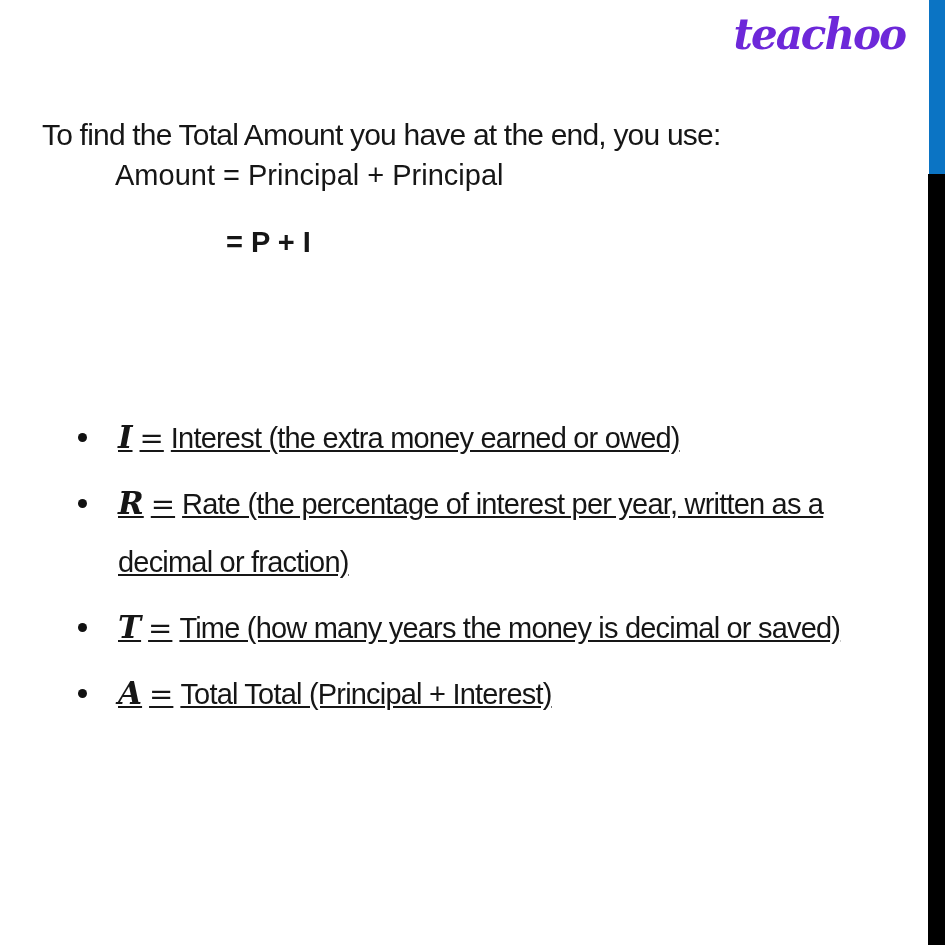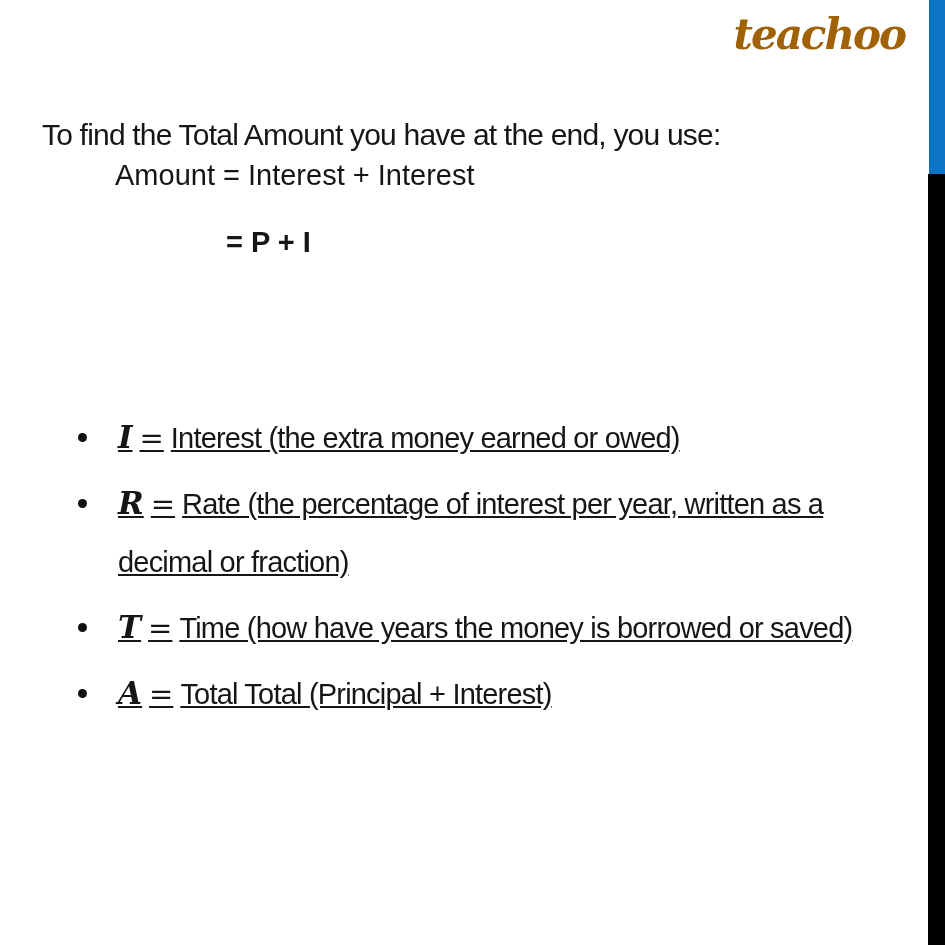--- a/index.html
+++ b/index.html
@@ -27,21 +27,21 @@
     width:17px; height:771px;
     background:#000000;
   }
 
   
   .logo {
     position:absolute; top:10px; right:40px;
     font-family:"DejaVu Serif", serif;
     font-style:italic; font-weight:bold;
     font-size:42px; letter-spacing:-2px;
-    color:#a16207;
+    color:#6d28d9;
     white-space:nowrap;
   }
 
   .narrow { letter-spacing:-0.8px;margin-top:25px; }
 
   .intro {
     position:absolute; left:42px; top:92px;
     font-size:30px; line-height:36px;
     white-space:nowrap;
   }
@@ -99,33 +99,33 @@
 
 <div class="slide">
 
   <div class="bar-blue"></div>
   <div class="bar-black"></div>
 
   <div class="logo">teachoo</div>
 
   <div class="intro narrow">To find the Total Amount you have at the end, you use:</div>
 
-  <div class="formula-line"><span class="bold-part">Amount</span><span> = Interest + Interest</span></div>
+  <div class="formula-line"><span class="bold-part">Amount</span><span> = Principal + Principal</span></div>
 
   <div class="formula-short">= P + I</div>
 
 
   <ul class="terms-list">
     <li class="term">
       <span class="dot"></span><span class="sym">I</span><span class="eq">=</span><span class="narrow">Interest (the extra money earned or owed)</span>
     </li>
     <li class="term">
       <span class="dot"></span><span class="sym">R</span><span class="eq">=</span><span class="narrow">Rate (the percentage of interest per year, written as a decimal or fraction)</span>
     </li>
     <li class="term">
-      <span class="dot"></span><span class="sym">T</span><span class="eq">=</span><span class="narrow">Time (how have years the money is borrowed or saved)</span>
+      <span class="dot"></span><span class="sym">T</span><span class="eq">=</span><span class="narrow">Time (how many years the money is decimal or saved)</span>
     </li>
     <li class="term">
       <span class="dot"></span><span class="sym">A</span><span class="eq">=</span><span class="narrow">Total Total (Principal + Interest)</span>
     </li>
   </ul>
 
 </div>
 
 </body></html>

